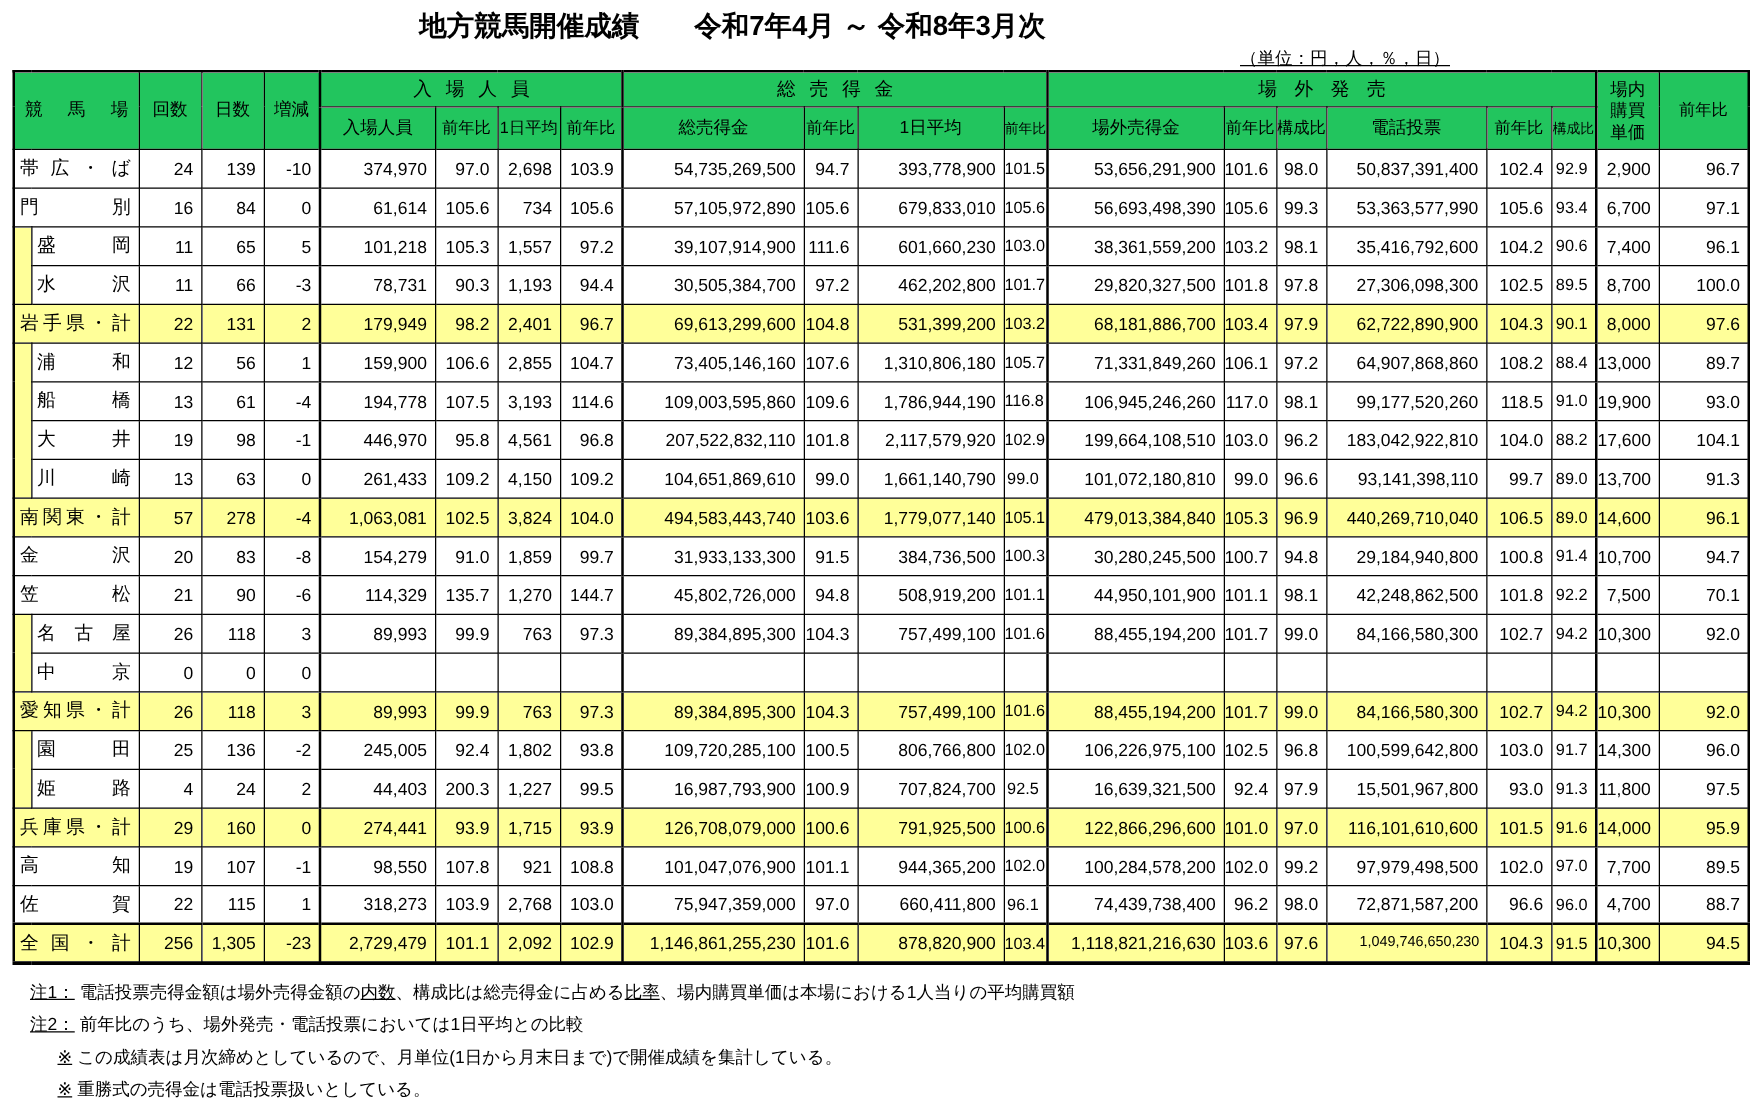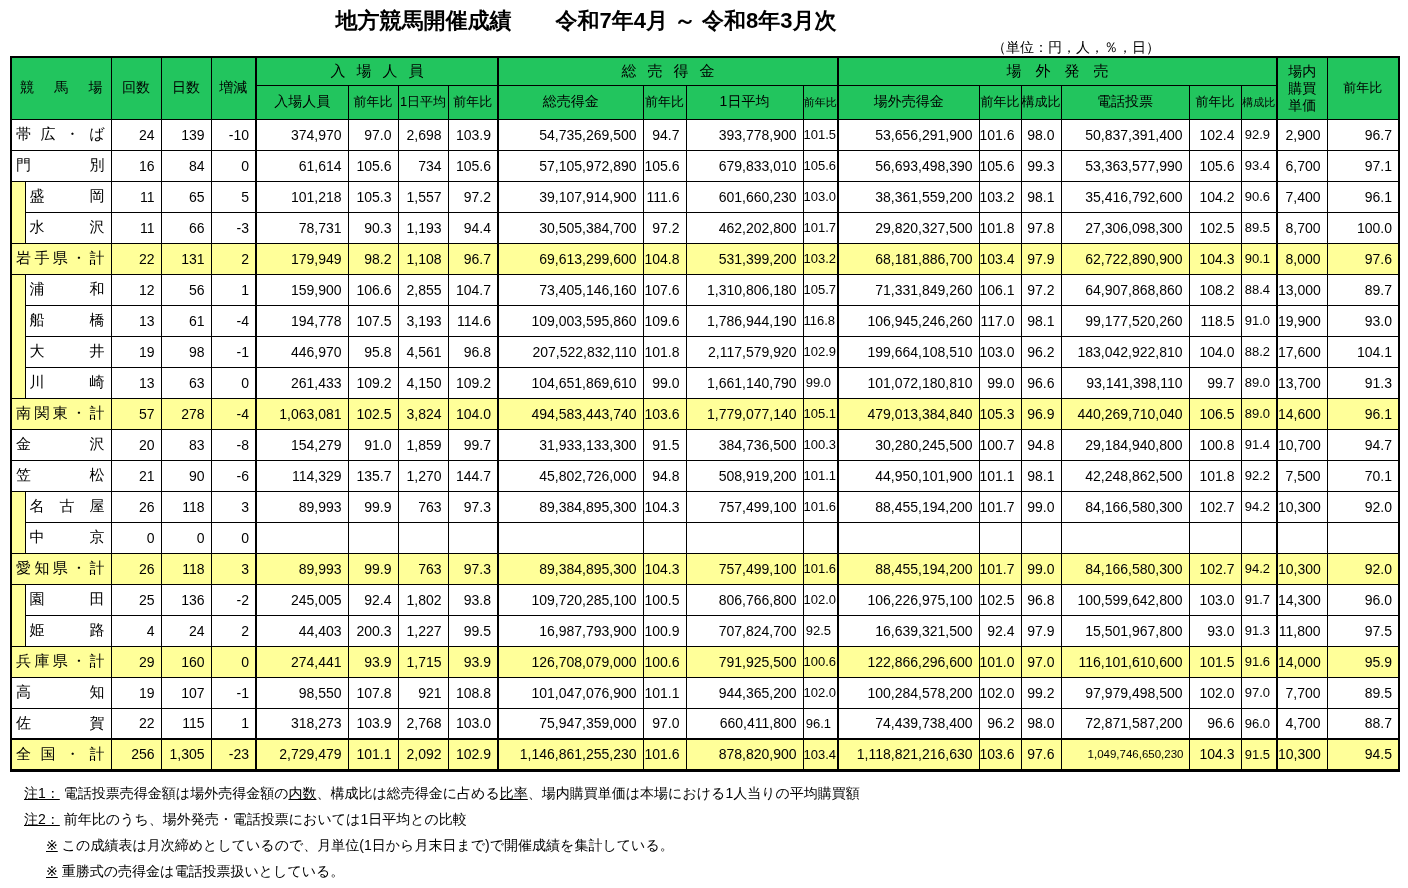--- a/index.html
+++ b/index.html
@@ -4,21 +4,21 @@
 <style>
   html,body{margin:0;padding:0;background:#fff;}
   body{width:1408px;height:888px;overflow:hidden;
        font-family:"Liberation Sans","DejaVu Sans",sans-serif;color:#000;}
   .page{position:relative;width:1152px;margin:0 10px;}
   .title-row{ text-align:center;margin-top:6px;height:30px;
 Ascii    font-family:"Liberation Serif","DejaVu Serif",serif;font-weight:bold;font-size:22px;}
   .title-row .gap{display:inline-block;width:44px;}
   .unit-row{text-align:right;height:18px;margin-top:2px;}
   .unit-note{font-family:"Liberation Serif","DejaVu Serif",serif;font-size:14px;
-    padding-right:2px;text-align:center;}
+    text-decoration:underline;padding-right:2px;text-align:center;}
 
   table.main{border-collapse:collapse;table-layout:fixed;width:1388px;
     border:2px solid #000;border-bottom-width:3px;}
   .main th,.main td{border:1px solid #000;overflow:hidden;white-space:nowrap;
     box-sizing:border-box;font-size:14px;padding:0;}
   .main thead th{background:#22c55e;font-weight:normal;text-align:center;vertical-align:middle;}
   .main thead tr.h1 th{height:28px;}
   .main thead tr.h2 th{height:34px;}
   th.grp{font-size:15px;letter-spacing:11px;text-indent:11px;}
   th.grp-wide{letter-spacing:14px;text-indent:14px;margin-top:47px;}
@@ -242,21 +242,21 @@
               <span>県</span>
               <span>・</span>
               <span>計</span>
             </div>
           </td>
           <td class="c0">22</td>
           <td class="c1">131</td>
           <td class="c2">2</td>
           <td class="c3 sec">179,949</td>
           <td class="c4">98.2</td>
-          <td class="c5">1,108</td>
+          <td class="c5">2,401</td>
           <td class="c6">96.7</td>
           <td class="c7 sec">69,613,299,600</td>
           <td class="c8">104.8</td>
           <td class="c9">531,399,200</td>
           <td class="c10">103.2</td>
           <td class="c11 sec">68,181,886,700</td>
           <td class="c12">103.4</td>
           <td class="c13">97.9</td>
           <td class="c14">62,722,890,900</td>
           <td class="c15">104.3</td>

